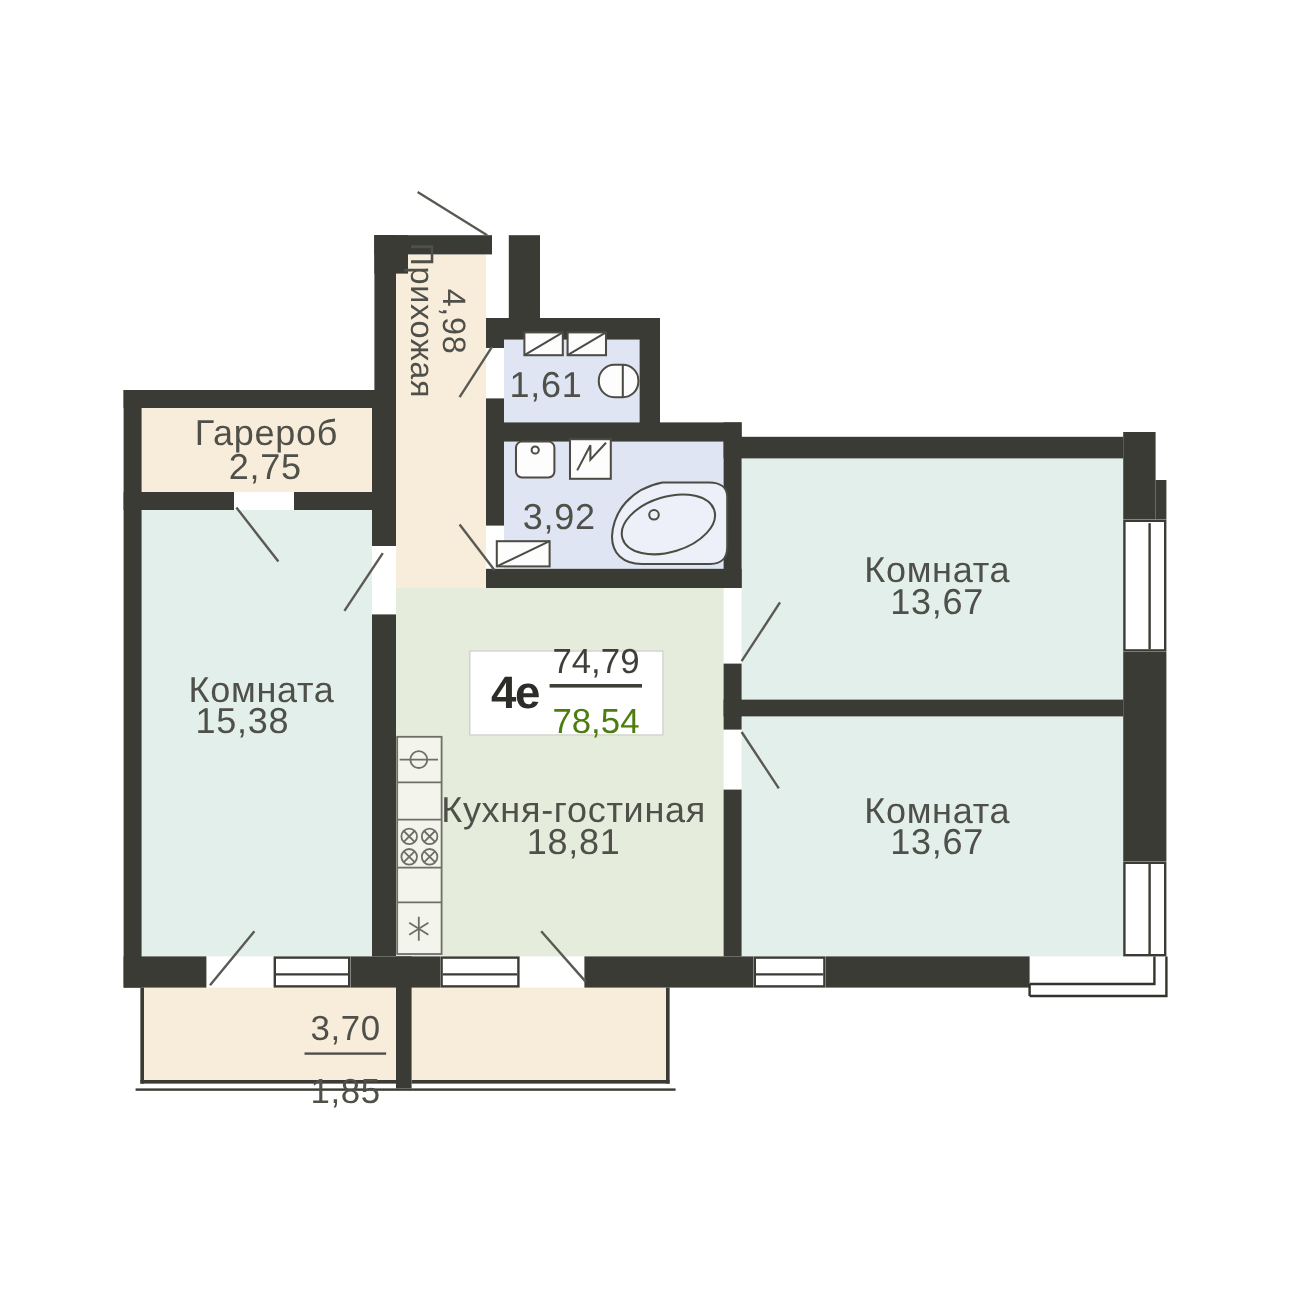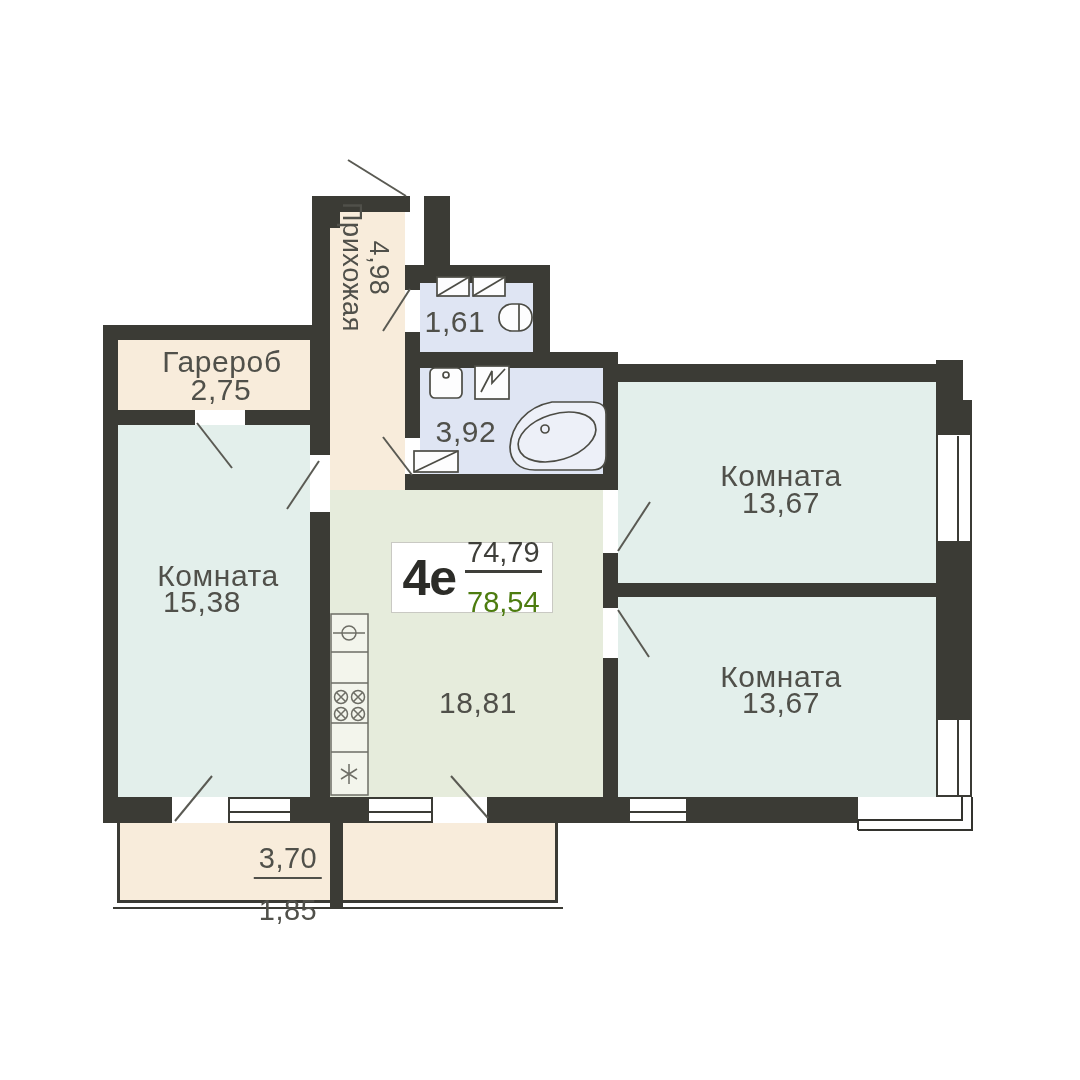--- a/index.html
+++ b/index.html
@@ -19,21 +19,21 @@
   .lbl{position:absolute;transform:translate(-50%,-50%);color:var(--ink);
        font-size:30px;letter-spacing:0.6px;white-space:nowrap;}
   .v-lbl{position:absolute;transform:translate(-50%,-50%) rotate(90deg);color:var(--ink);
        font-size:27px;letter-spacing:0.6px;white-space:nowrap;}
   .balcony-lbl{position:absolute;transform:translateX(-50%);text-align:center;
        color:var(--ink);font-size:29px;letter-spacing:0.5px;}
   .frac-top{border-bottom:2px solid var(--ink);padding:0 5px 2px;}
   .frac-bottom{padding-top:15px;}
   .unit-box{position:absolute;left:391px;top:542px;width:162px;height:71px;background:#fff;
        border:1px solid #c9c9c3;display:flex;align-items:center;justify-content:center;gap:9px;z-index:6;}
-  .unit-label{font-size:50px;font-weight:700;color:var(--unit-ink);letter-spacing:-1px;line-height:1;}
+  .unit-label{font-size:38px;font-weight:700;color:var(--unit-ink);letter-spacing:-1px;line-height:1;}
   .unit-frac{display:flex;flex-direction:column;align-items:center;line-height:1;}
   .unit-top{font-size:29px;color:#3f3f3a;border-bottom:3px solid #3f3f3a;padding:0 2px 3px;}
   .unit-bottom{font-size:29px;color:#4d7c0f;padding-top:15px;}
 </style>
 </head>
 <body>
 
 <div id="plan">
 
   <div class="room beige" style="left:330px;top:212px;width:75px;height:278px"></div>
@@ -158,20 +158,21 @@
 
   <div class="lbl" style="left:222px;top:362px">Гарероб</div>
   <div class="lbl" style="left:221px;top:390px">2,75</div>
 
   <div class="lbl" style="left:455px;top:322px">1,61</div>
   <div class="lbl" style="left:466px;top:432px">3,92</div>
 
   <div class="lbl" style="left:218px;top:576px">Комната</div>
   <div class="lbl" style="left:202px;top:602px">15,38</div>
 
+  <div class="lbl" style="left:478px;top:676px">Кухня-гостиная</div>
   <div class="lbl" style="left:478px;top:703px">18,81</div>
 
   <div class="lbl" style="left:781px;top:476px">Комната</div>
   <div class="lbl" style="left:781px;top:503px">13,67</div>
 
   <div class="lbl" style="left:781px;top:677px">Комната</div>
   <div class="lbl" style="left:781px;top:703px">13,67</div>
 
   <div class="balcony-lbl" style="left:288px;top:842px">
     <div class="frac-top">3,70</div>

